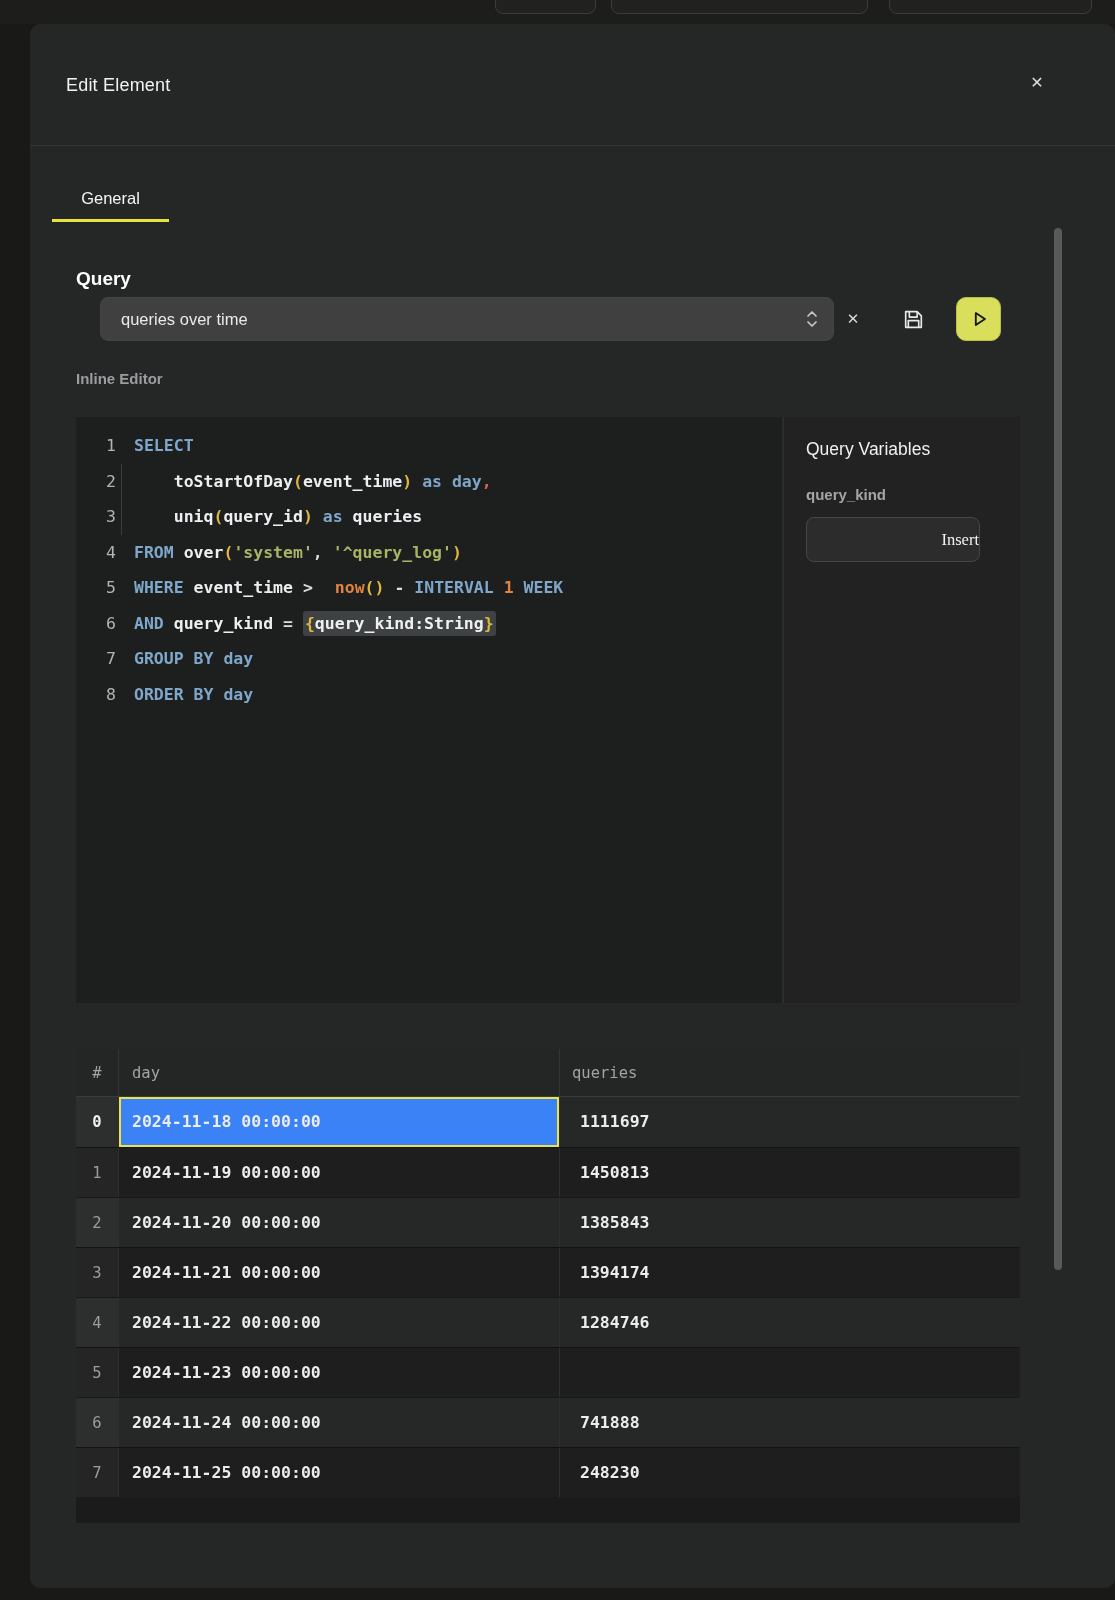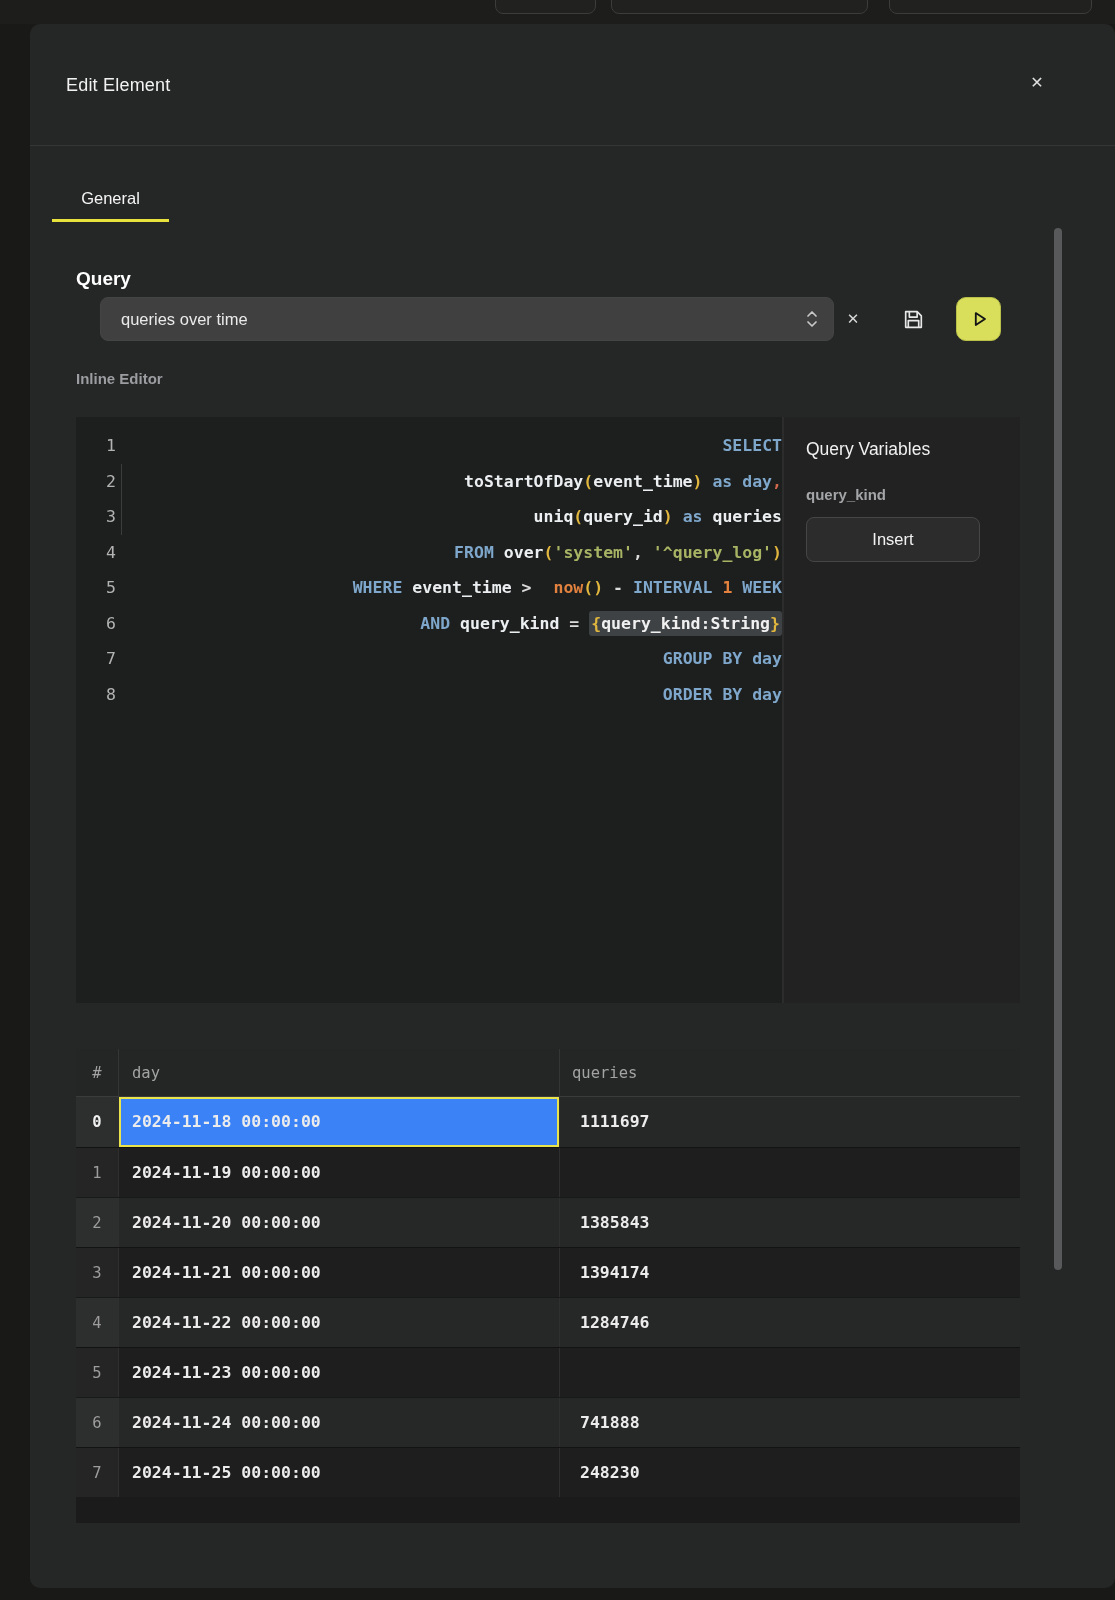--- a/index.html
+++ b/index.html
@@ -49,40 +49,40 @@
     border:1px solid #b9c04a; border-radius:10px; display:flex; align-items:center; justify-content:center; cursor:pointer; }
 
   .inline-editor-label { position:absolute; left:46px; top:346px; font-size:15px; font-weight:bold; color:#9b9da0; }
 
   
   .editor-wrap { position:absolute; left:46px; top:393px; width:944px; height:586px; display:flex; }
   .code-pane { flex:1; background:#1d1f1e; padding-top:11px; overflow:hidden;
     font-family:"DejaVu Sans Mono", monospace; font-size:16.5px; font-weight:bold; }
   .code-line { display:flex; line-height:35.5px; white-space:pre; }
   .ln { width:40px; text-align:right; color:#b3b3b3; font-weight:normal; flex:none; }
-  .lc { padding-left:18px; position:relative; flex:1;text-align:right; }
+  .lc { padding-left:18px; position:relative; flex:1; }
   .lc.guided::before { content:""; position:absolute; left:5px; top:0; bottom:0; border-left:1px solid #3b3c3b; }
   .tk-kw   { color:#7ea7cb; }
   .tk-id   { color:#eceff1; }
   .tk-paren{ color:#e0b63e; }
   .tk-str  { color:#a8b464;margin-top:28px; }
   .tk-fn   { color:#e2823e;margin-left:12px; }
   .tk-num  { color:#e2823e; }
   .tk-comma{ color:#d3694c; }
   .tk-op   { color:#dcdcdc; }
   .tk-hlo  { color:#e0b63e; background:#3f4245; border-radius:3px 0 0 3px; padding:3px 0 3px 2px; }
   .tk-hlm  { color:#f0f0f0; background:#3f4245; padding:3px 0; }
   .tk-hlc  { color:#e0b63e; background:#3f4245; border-radius:0 3px 3px 0; padding:3px 2px 3px 0; }
 
   .vars-pane { width:238px; background:#212221; border-left:2px solid #2b2c2b; padding:22px 20px 0 22px; }
   .vars-heading { font-size:17.5px; font-weight:500; color:#f0f0f0; }
   .var-name { margin-top:26px; font-size:15px; font-weight:bold; color:#a4a5a8; }
   .insert-btn { margin-top:14px; width:174px; height:45px; background:#2b2c2b; border:1px solid #454645;
-    border-radius:8px; text-align:center; font-size:16.5px; color:#f2f2f2;
-    font-family:Liberation Sans, sans-serif; cursor:pointer; }
+    border-radius:8px; text-align:right; font-size:16.5px; color:#f2f2f2;
+    font-family:Liberation Serif, serif; cursor:pointer; }
 
   
   .scroll-thumb { position:absolute; left:1024px; top:204px; width:8px; height:1042px; background:#58595a; border-radius:4px; }
 
   
   .results { position:absolute; left:46px; top:1025px; width:944px;
     font-family:"DejaVu Sans Mono", monospace; }
   .t-header { display:flex; height:48px; background:#242525; border-bottom:1px solid #3a3b3a; color:#a2a3a2; font-size:15.5px; }
   .t-header .c-idx { width:43px; text-align:center; line-height:48px; border-right:1px solid #343534; }
   .t-header .c-day { width:441px; line-height:48px; padding-left:13px; border-right:1px solid #343534; }
@@ -176,20 +176,21 @@
     </div>
     <div id="t-body">
         <div class="t-row even sel">
           <div class="cell-idx">0</div>
           <div class="cell-day selected">2024-11-18 00:00:00</div>
           <div class="cell-q">1111697</div>
         </div>
         <div class="t-row odd">
           <div class="cell-idx">1</div>
           <div class="cell-day">2024-11-19 00:00:00</div>
+          <div class="cell-q">1450813</div>
         </div>
         <div class="t-row even">
           <div class="cell-idx">2</div>
           <div class="cell-day">2024-11-20 00:00:00</div>
           <div class="cell-q">1385843</div>
         </div>
         <div class="t-row odd">
           <div class="cell-idx">3</div>
           <div class="cell-day">2024-11-21 00:00:00</div>
           <div class="cell-q">1394174</div>

